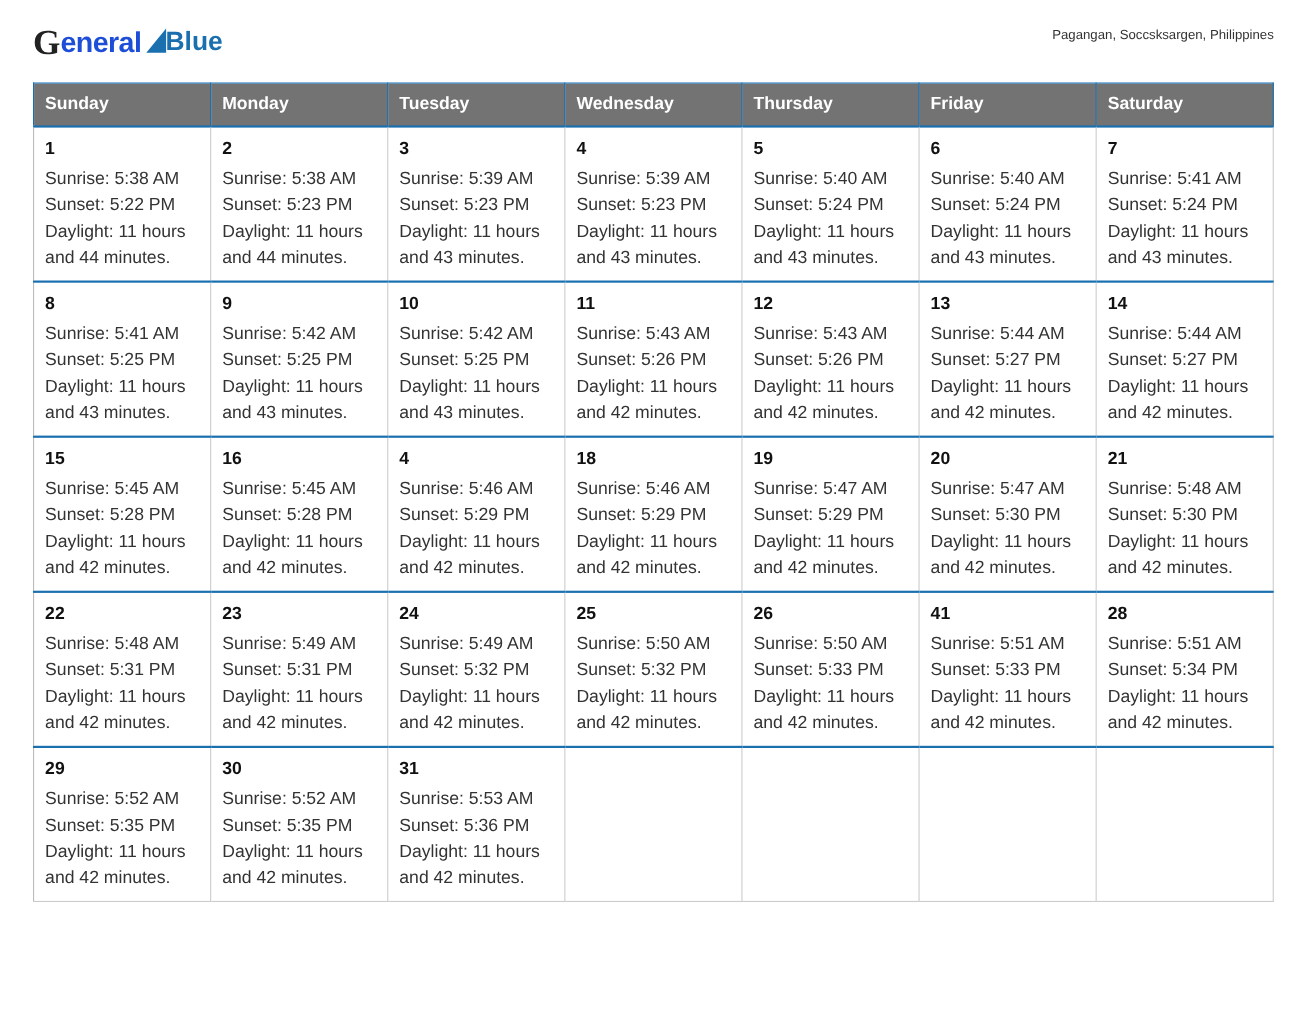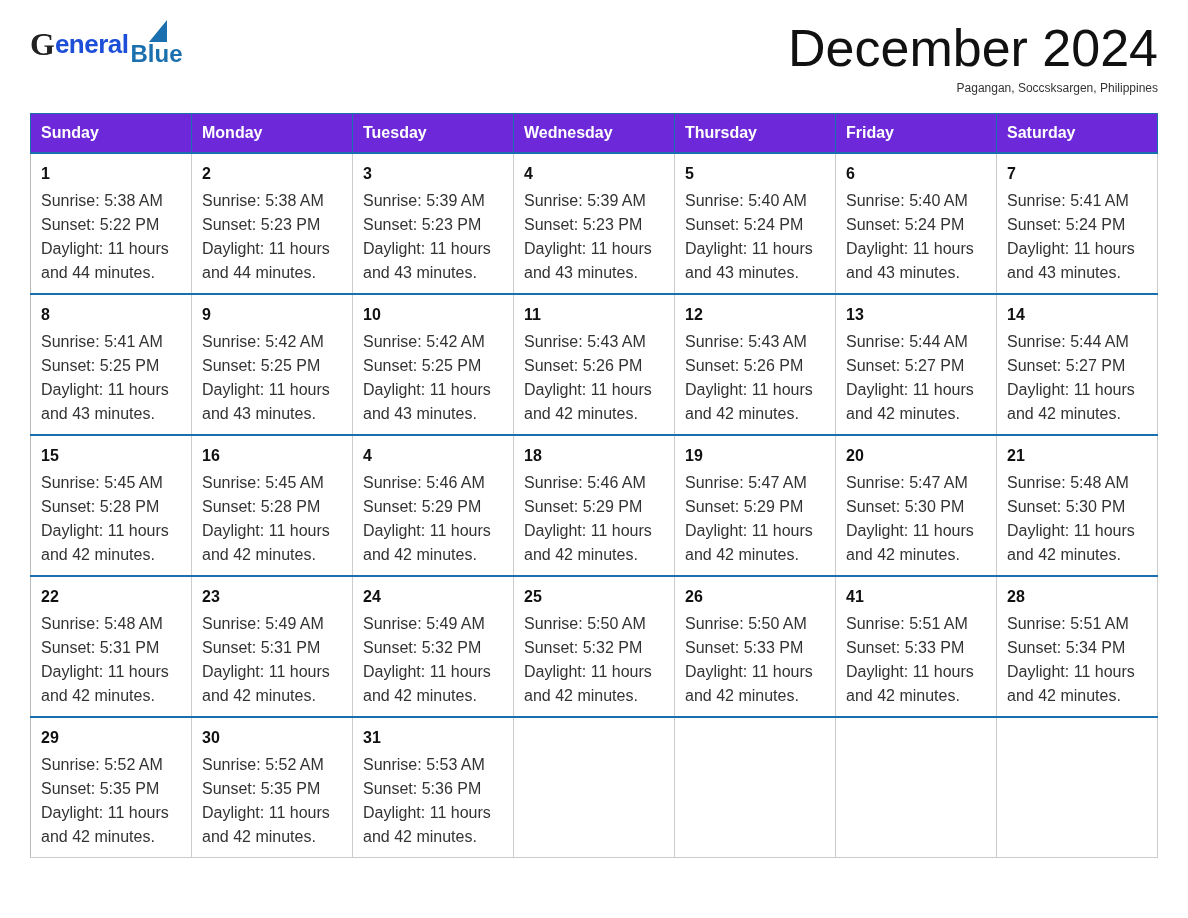--- a/index.html
+++ b/index.html
@@ -35,21 +35,21 @@
       font-size: 12px;
       color: #333;
       margin-top: 4px;
     }
     .calendar {
       width: 100%;
       border-collapse: collapse;
       border: 1px solid #bbb;
     }
     .calendar thead tr th {
-      background: #6d28d9;
+      background: #737373;
       color: #fff;
       font-size: 16px;
       font-weight: bold;
       padding: 10px 10px;
       text-align: left;
       border: 1px solid #1a6faf;
     }
     .calendar tbody tr td {
       vertical-align: top;
       padding: 8px 10px 8px 10px;
@@ -95,30 +95,29 @@
     }
   </style>
 </head>
 <body>
 
 <div class="header">
   <div class="logo-area">
     <div class="logo-wrapper">
       <span style="font-size:32px;font-weight:bold;color:#222;font-family:Georgia,serif;">G</span>
       <span style="font-size:26px;font-weight:bold;color:#1d4ed8;font-family:Arial,sans-serif;letter-spacing:-0.5px;">eneral</span>
-      <div style="display:flex;flex-direction:column;align-items:center;margin-left:2px;">
+      <div style="display:flex;flex-direction:row;align-items:flex-start;margin-left:2px;">
         <div style="display:flex;align-items:flex-end;">
           <div style="width:0;height:0;border-left:18px solid transparent;border-bottom:22px solid #1a6faf;margin-left:2px;"></div>
         </div>
         <span style="font-size:24px;font-weight:bold;color:#1a6faf;font-family:Arial,sans-serif;margin-top:-2px;">Blue</span>
       </div>
     </div>
   </div>
   <div class="title-area">
-    <div class="month-title">December 2024</div>
     <div class="subtitle">Pagangan, Soccsksargen, Philippines</div>
   </div>
 </div>
 
 <table class="calendar">
   <thead>
     <tr>
     <th>Sunday</th>
         <th>Monday</th>
         <th>Tuesday</th>

